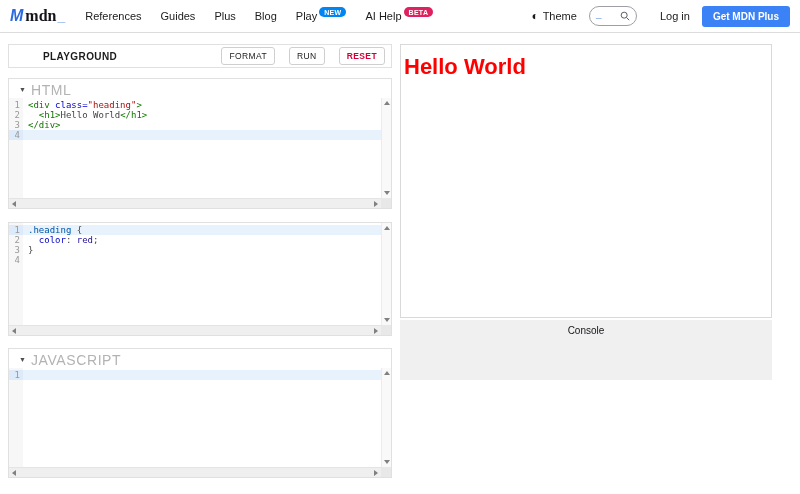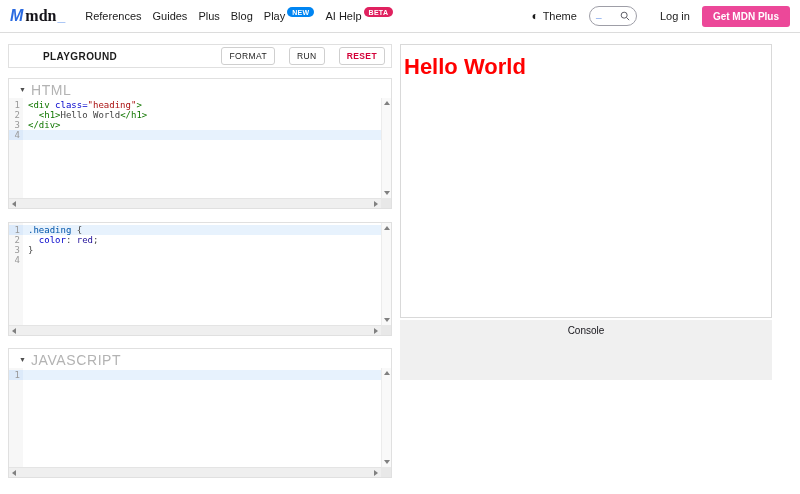--- a/index.html
+++ b/index.html
@@ -6,35 +6,35 @@
   html,body { width:800px; height:494px; background:#fff; overflow:hidden;
               font-family:"Liberation Sans", sans-serif; color:#1b1b1b; }
 
   
   .site-header { height:33px; display:flex; align-items:center;
                  padding:0 10px; border-bottom:1px solid #dcdcdc; background:#fff; }
   .logo { display:flex; align-items:baseline; cursor:pointer; margin-right:20px; }
   .logo-m { color:#2b6ae0; font-weight:bold; font-style:italic; font-size:16px; margin-right:2px; }
   .logo-text { font-family:"Liberation Serif", serif; font-weight:bold; font-size:16px; color:#15141a; }
   .logo-underscore { color:#74a0ef; font-weight:bold; font-size:14px; margin-left:1px; }
-  .main-nav { display:flex; align-items:flex-start; gap:11px; }
+  .main-nav { display:flex; align-items:flex-start; gap:19px; }
   .nav-link { display:flex; align-items:center; font-size:11px; color:#1b1b1b;
               text-decoration:none; cursor:pointer; }
   .badge { color:#fff; font-size:7px; font-weight:bold; border-radius:8px;
            padding:2px 5px 1px; margin-left:2px; letter-spacing:.3px; position:relative; top:-4px; }
   .header-right { margin-left:auto; display:flex; align-items:center; gap:12px; }
   .theme-btn { display:flex; align-items:center; gap:4px; background:none; border:none;
                font-size:11px; color:#1b1b1b; cursor:pointer; font-family:inherit; }
   .theme-icon { font-size:12px; line-height:1; }
   .search-pill { width:48px; height:20px; border:1px solid #9e9ea7; border-radius:10px;
                  display:flex; align-items:center; justify-content:space-between;
                  padding:0 6px; cursor:text; background:#fff; }
   .search-caret { color:#2b6ae0; font-weight:bold; font-size:10px; line-height:0; position:relative; top:-2px; }
   .login-link { font-size:11px; color:#1b1b1b; text-decoration:none; cursor:pointer;padding-left:11px; }
-  .cta-btn { background:#ec4899; color:#fff; border:none; border-radius:3px;
+  .cta-btn { background:#3b82f6; color:#fff; border:none; border-radius:3px;
              font-size:10px; font-weight:bold; padding:5px 11px; cursor:pointer;
              font-family:inherit; }
 
   
   .main { display:flex; align-items:flex-start; padding:0 28px 0 8px; }
   .left-col { width:384px; flex:none; }
   .right-col { flex:1; margin-left:8px; }
 
   
   .pg-toolbar { margin-top:11px; height:24px; border:1px solid #e0e0e0;

